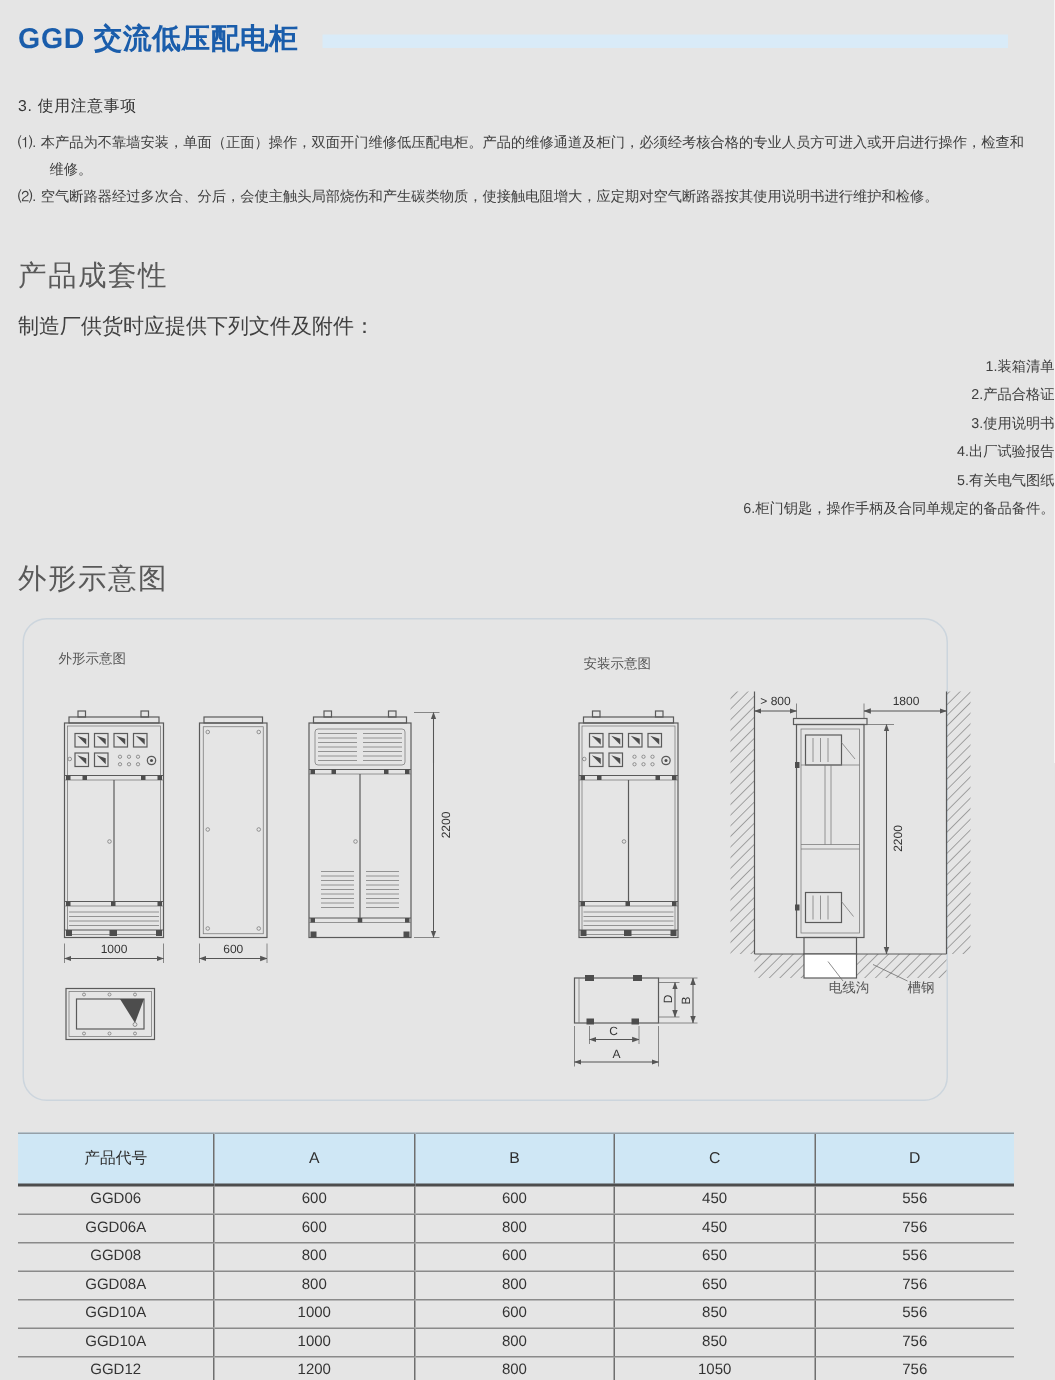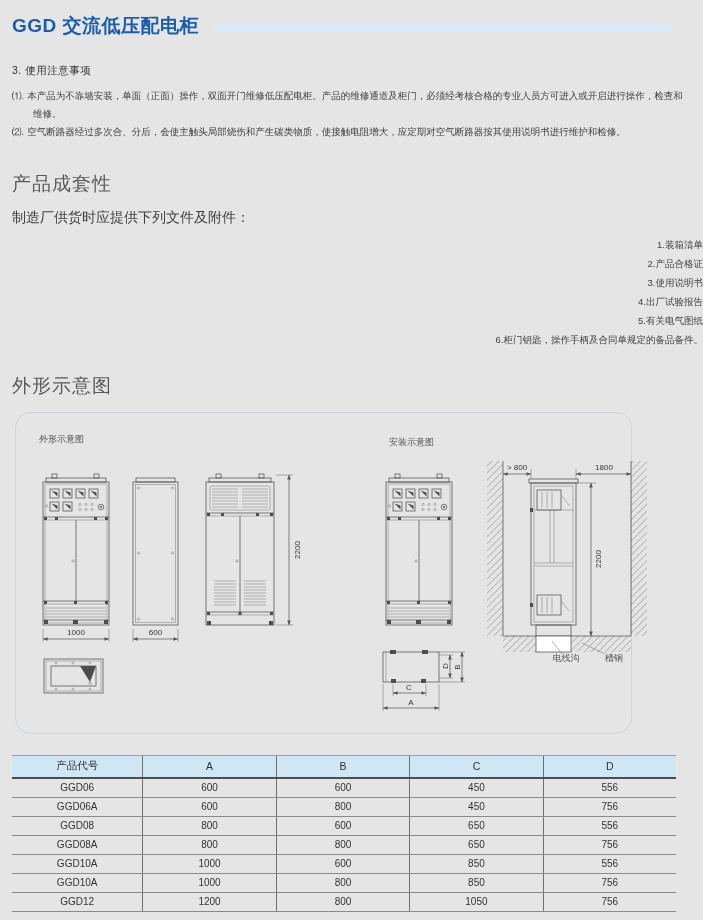--- a/index.html
+++ b/index.html
@@ -47,21 +47,21 @@
   .dim     { stroke:#555; fill:none; stroke-width:.7; }
   .ext     { stroke:#666; fill:none; stroke-width:.5; }
   .mark    { fill:#4d4d4d; stroke:none; }
   .dimtxt  { font-family:"Liberation Sans",sans-serif; font-size:8px; fill:#333; }
   .cntxt   { font-family:"Liberation Sans",sans-serif; font-size:9px; fill:#555; }
 
   
   .size-table { width:664px; margin-top:21px; border-collapse:collapse; table-layout:fixed; }
   .size-table th {
     background:#cfe7f5; font-weight:400; font-size:10.5px; color:#2f2f2f;
-    height:23px; border-top:1px solid #95a0a8; border-bottom:2px solid #4d4d4d;
+    height:35px; border-top:1px solid #95a0a8; border-bottom:2px solid #4d4d4d;
   }
   .size-table td { font-size:10px; color:#333; text-align:center; height:19px; border-bottom:1px solid #8a8a8a; }
   .size-table th, .size-table td { padding:0; text-align:center; }
   .size-table th + th, .size-table td + td { border-left:1px solid #6f6f6f; }
 </style>
 </head>
 <body>
 
 <div class="page">
 

